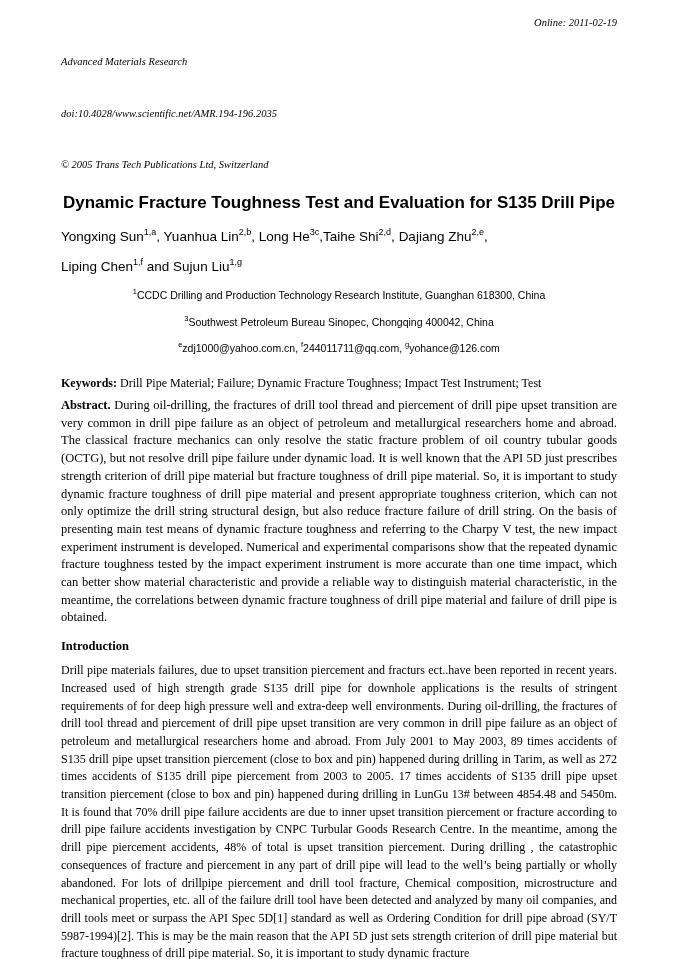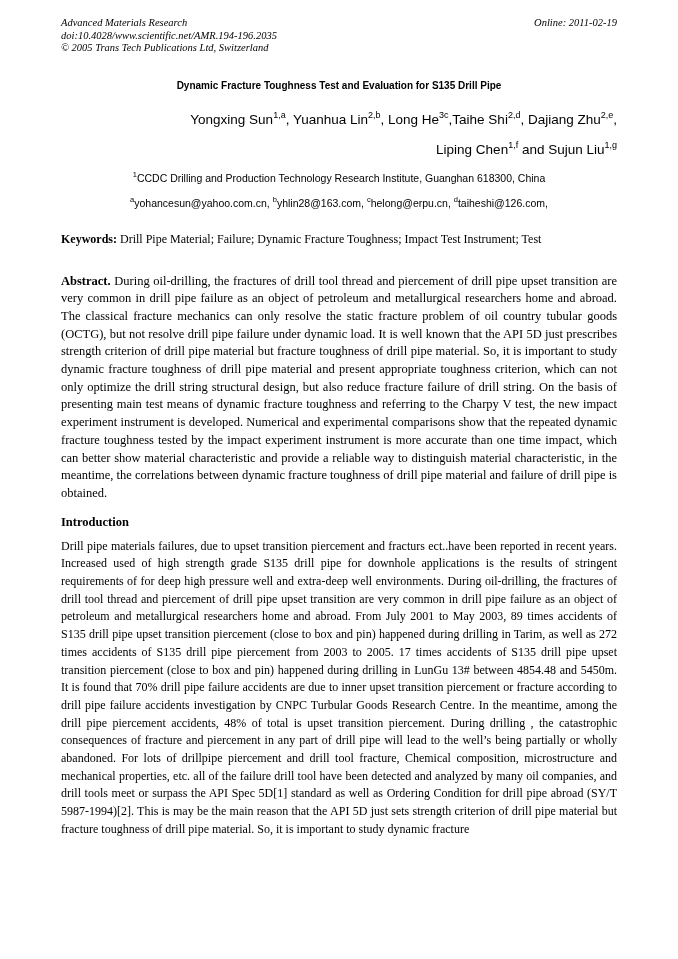--- a/index.html
+++ b/index.html
@@ -21,35 +21,35 @@
   
   .jheader {
     display: flex;
     justify-content: space-between;
     align-items: flex-start;
     font-family: "Liberation Serif", serif;
     font-style: italic;
     font-size: 10.5px;
     line-height: 12.5px;
   }
-  .jheader .left div { white-space: nowrap; }
+  .jheader .left div { white-space: nowrap; margin-top: 39px; }
   .jheader .right { white-space: nowrap; }
   
   .title {
     margin-top: 21px;
     text-align: center;
     font-family: "Liberation Sans", sans-serif;
     font-weight: bold;
-    font-size: 10px;
+    font-size: 17px;
     line-height: 20px;
     white-space: nowrap;
   }
   .authors {
     margin-top: 6px;
-    text-align: right;
+    text-align: left;
     font-family: "Liberation Sans", sans-serif;
     font-size: 13.5px;
   }
   .authors .author-line { line-height: 27px; white-space: nowrap; }
   .authors sup { font-size: 9px; }
   
   .affils {
     margin-top: 3px;
     text-align: center;
     font-family: "Liberation Sans", sans-serif;
@@ -67,21 +67,21 @@
   .emails .email-line { white-space: nowrap; }
   
   .keywords {
     margin-top: 21px;
     font-size: 12px;
     line-height: 16px;
     text-align: justify;
   }
   .keywords .kw-label { font-weight: bold; margin-top: 42px; }
   .abstract {
-    margin-top: 26px;
+    margin-top: 6px;
     font-size: 12.5px;
     line-height: 17.7px;
     text-align: justify;
   }
   .abstract .abs-label { font-weight: bold; }
   .section-heading {
     margin-top: 11px;
     font-size: 12.5px;
     font-weight: bold;
     line-height: 16px;
@@ -109,24 +109,25 @@
 
   <div class="title">Dynamic Fracture Toughness Test and Evaluation for S135 Drill Pipe</div>
 
   <div class="authors">
     <div class="author-line"><span>Yongxing Sun</span><sup>1,a</sup><span>, </span><span>Yuanhua Lin</span><sup>2,b</sup><span>, </span><span>Long He</span><sup>3c</sup><span>,</span><span>Taihe Shi</span><sup>2,d</sup><span>, </span><span>Dajiang Zhu</span><sup>2,e</sup><span>,</span></div>
     <div class="author-line"><span>Liping Chen</span><sup>1,f</sup><span> and </span><span>Sujun Liu</span><sup>1,g</sup></div>
   </div>
 
   <div class="affils">
     <div class="affil"><sup>1</sup><span>CCDC Drilling and Production Technology Research Institute, Guanghan 618300, China</span></div>
+    <div class="affil"><sup>3</sup><span>Southwest Petroleum Bureau Sinopec, Chongqing 400042, China</span></div>
   </div>
 
   <div class="emails">
-    <div class="email-line"><sup>a</sup><span>yohancesun@yahoo.com.cn</span><span>, </span><sup>b</sup><span>yhlin28@163.com</span><span>, </span><sup>c</sup><span>helong@erpu.cn</span><span>, </span><sup>d</sup><span>taiheshi@126.com</span><span>,</span></div>
+    <div class="email-line"><sup>e</sup><span>zdj1000@yahoo.com.cn</span><span>, </span><sup>f</sup><span>244011711@qq.com</span><span>, </span><sup>g</sup><span>yohance@126.com</span></div>
   </div>
 
   <div class="keywords"><span class="kw-label">Keywords:</span> <span>Drill Pipe Material; Failure; Dynamic Fracture Toughness; Impact Test Instrument; Test</span></div>
 
   <div class="abstract"><span class="abs-label">Abstract.</span> <span>During oil-drilling, the fractures of drill tool thread and piercement of drill pipe upset transition are very common in drill pipe failure as an object of petroleum and metallurgical researchers home and abroad. The classical fracture mechanics can only resolve the static fracture problem of oil country tubular goods (OCTG), but not resolve drill pipe failure under dynamic load. It is well known that the API 5D just prescribes strength criterion of drill pipe material but fracture toughness of drill pipe material. So, it is important to study dynamic fracture toughness of drill pipe material and present appropriate toughness criterion, which can not only optimize the drill string structural design, but also reduce fracture failure of drill string. On the basis of presenting main test means of dynamic fracture toughness and referring to the Charpy V test, the new impact experiment instrument is developed. Numerical and experimental comparisons show that the repeated dynamic fracture toughness tested by the impact experiment instrument is more accurate than one time impact, which can better show material characteristic and provide a reliable way to distinguish material characteristic, in the meantime, the correlations between dynamic fracture toughness of drill pipe material and failure of drill pipe is obtained.</span></div>
 
   <div class="section-heading">Introduction</div>
   <div class="section-body">Drill pipe materials failures, due to upset transition piercement and fracturs ect..have been reported in recent years. Increased used of high strength grade S135 drill pipe for downhole applications is the results of stringent requirements of for deep high pressure well and extra-deep well environments. During oil-drilling, the fractures of drill tool thread and piercement of drill pipe upset transition are very common in drill pipe failure as an object of petroleum and metallurgical researchers home and abroad. From July 2001 to May 2003, 89 times accidents of S135 drill pipe upset transition piercement (close to box and pin) happened during drilling in Tarim, as well as 272 times accidents of S135 drill pipe piercement from 2003 to 2005. 17 times accidents of S135 drill pipe upset transition piercement (close to box and pin) happened during drilling in LunGu 13# between 4854.48 and 5450m. It is found that 70% drill pipe failure accidents are due to inner upset transition piercement or fracture according to drill pipe failure accidents investigation by CNPC Turbular Goods Research Centre. In the meantime, among the drill pipe piercement accidents, 48% of total is upset transition piercement. During drilling , the catastrophic consequences of fracture and piercement in any part of drill pipe will lead to the well’s being partially or wholly abandoned. For lots of drillpipe piercement and drill tool fracture, Chemical composition, microstructure and mechanical properties, etc. all of the failure drill tool have been detected and analyzed by many oil companies, and drill tools meet or surpass the API Spec 5D[1] standard as well as Ordering Condition for drill pipe abroad (SY/T 5987-1994)[2]. This is may be the main reason that the API 5D just sets strength criterion of drill pipe material but fracture toughness of drill pipe material. So, it is important to study dynamic fracture</div>
 
 </div>

